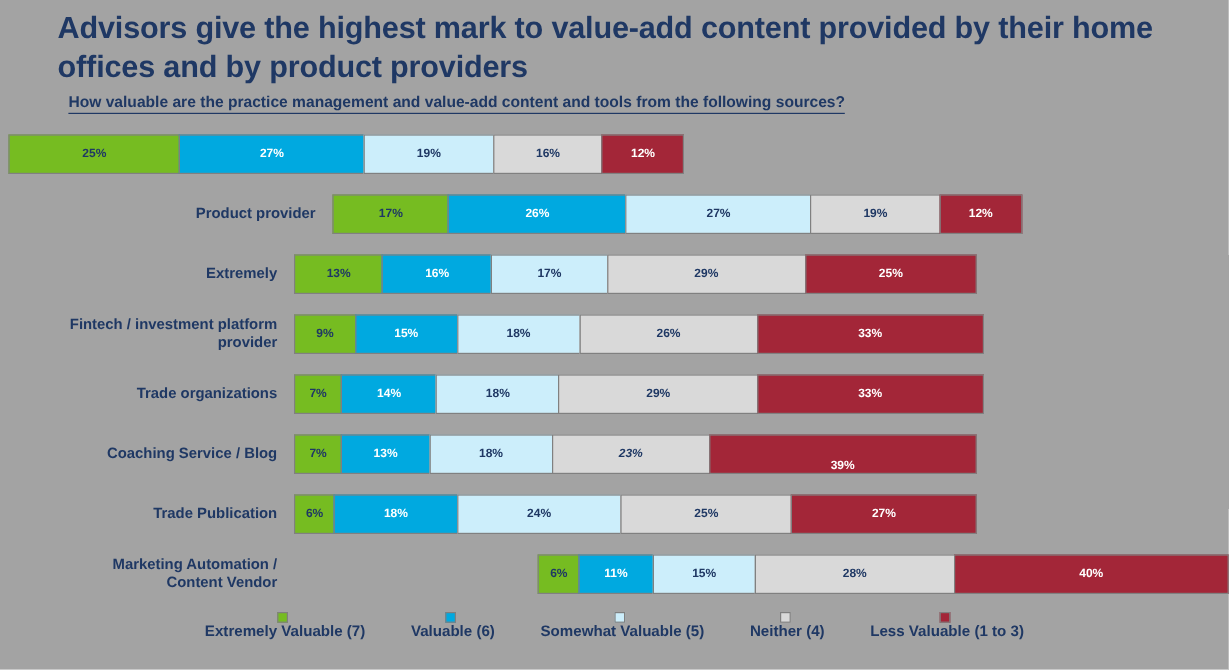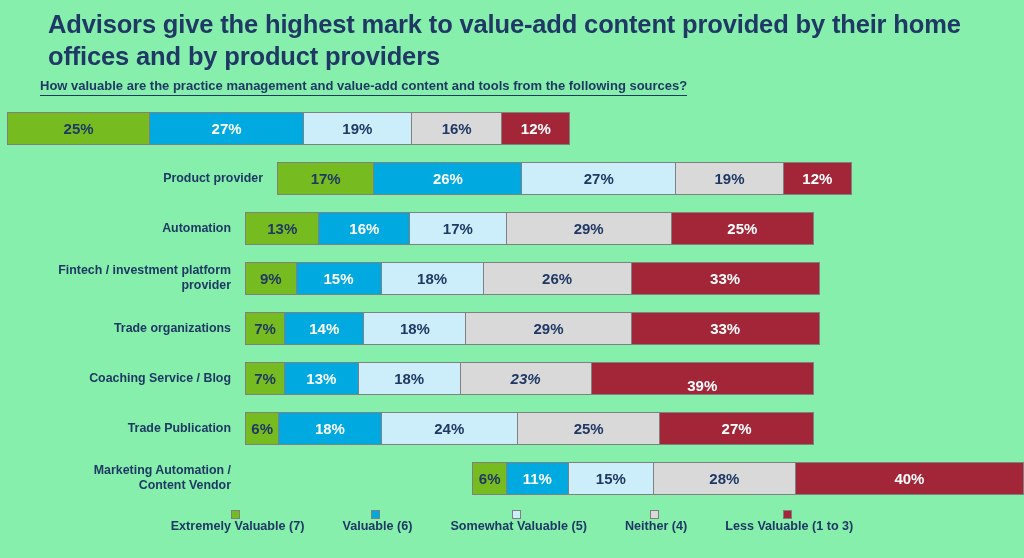--- a/index.html
+++ b/index.html
@@ -13,21 +13,21 @@
     background: #ffffff;
     font-family: "Liberation Sans", sans-serif;
     overflow: hidden;
     position: relative;
   }
   #slide {
     position: relative;
     width: 1024px;
     height: 558px;
     box-sizing: border-box;
-    background: #86efac;
+    background: #a3a3a3;
   }
 
   
   #title-block {
     position: absolute;
     left: 48px;
     top: 8px;
     width: 930px;
   }
   #chart-title {
@@ -35,21 +35,21 @@
     font-weight: bold;
     line-height: 1.27;
     color: #1F3864;
     letter-spacing: -0.15px;
     margin: 0;
   }
 
   
   #subtitle-wrap {
     position: absolute;
-    left: 40px;
+    left: 57px;
     top: 76px;
     width: 910px;
   }
   #chart-subtitle {
     display: inline-block;
     font-size: 13px;
     font-weight: bold;
     color: #1F3864;
     border-bottom: 1.5px solid #1F3864;
     padding-bottom: 2px;
@@ -91,21 +91,21 @@
     align-items: stretch;
     box-sizing: border-box;
   }
   .seg {
     display: flex;
     align-items: center;
     justify-content: center;
     box-sizing: border-box;
     border: 1px solid #808080;
     margin-left: -1px;
-    font-size: 15px;
+    font-size: 10px;
     font-weight: bold;
     overflow: hidden;
     white-space: nowrap;
   }
   .seg:first-child { margin-left: 0; }
   .seg-0 { background: #76BC21; color: #1F3864; }
   .seg-1 { background: #00A9E0; color: #ffffff; }
   .seg-2 { background: #CCEEFB; color: #1F3864; }
   .seg-3 { background: #D9D9D9; color: #1F3864; }
   .seg-4 { background: #A32638; color: #ffffff; }
@@ -188,21 +188,21 @@
           </div>
           <div class="seg seg-3" style="width: 108.87px;">
             <span>19%</span>
           </div>
           <div class="seg seg-4" style="width: 68.76px;">
             <span>12%</span>
           </div>
         </div>
       </div>
       <div class="row" style="top: 100px;">
-        <div class="row-label">Automation</div>
+        <div class="row-label">Extremely</div>
         <div class="bar" style="margin-left: 7px;">
           <div class="seg seg-0" style="width: 74.49px;">
             <span>13%</span>
           </div>
           <div class="seg seg-1" style="width: 91.68px;">
             <span>16%</span>
           </div>
           <div class="seg seg-2" style="width: 97.41px;">
             <span>17%</span>
           </div>
@@ -301,21 +301,21 @@
         <div class="bar" style="margin-left: 7px;">
           <div class="seg seg-0" style="width: 34.38px;">
             <span>6%</span>
           </div>
           <div class="seg seg-1" style="width: 63.03px;">
             <span>11%</span>
           </div>
           <div class="seg seg-2" style="width: 85.95px;">
             <span>15%</span>
           </div>
-          <div class="seg seg-3" style="width: 143px;">
+          <div class="seg seg-3" style="width: 167px;">
             <span>28%</span>
           </div>
           <div class="seg seg-4" style="width: 229.2px;">
             <span>40%</span>
           </div>
         </div>
       </div>
     </div>
 
   <div id="legend">

